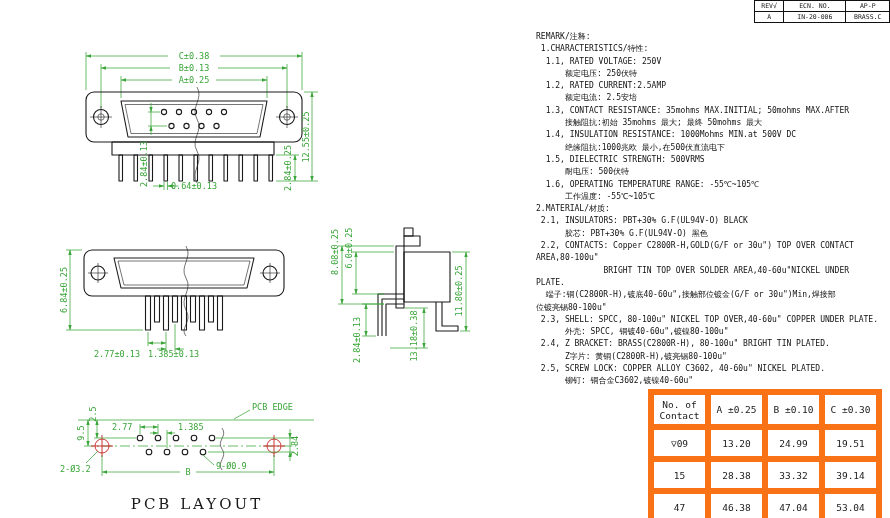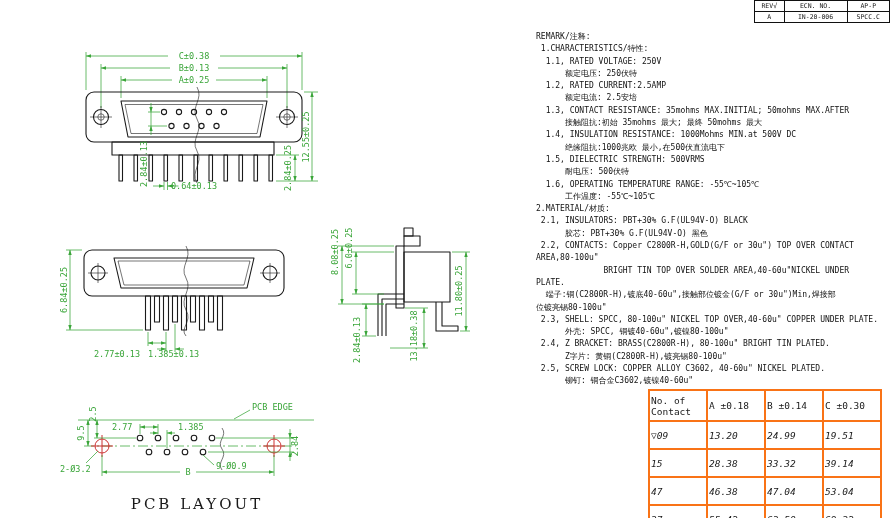--- a/index.html
+++ b/index.html
@@ -8,24 +8,24 @@
   
   .remarks{position:absolute;left:536px;top:31px;width:352px;margin:0;
            font:8px/12.3px "DejaVu Sans Mono",monospace;color:#111;white-space:pre;}
   
   .rev{position:absolute;left:754px;top:0;border-collapse:collapse;table-layout:fixed;}
   .rev th,.rev td{border:1px solid #111;font:6.5px "DejaVu Sans Mono",monospace;
                   font-weight:normal;text-align:center;padding:0 2px;height:10px;overflow:hidden;white-space:nowrap;}
   .rev .c1{width:30px}.rev .c2{width:72px}.rev .c3{width:46px}
   
   .contact{position:absolute;left:648px;top:389px;border-collapse:collapse;table-layout:fixed;width:234px;}
-  .contact th,.contact td{border:2px solid #f97316;text-align:left;
+  .contact th,.contact td{border:6px solid #f97316;text-align:center;
         font:9.5px "DejaVu Sans Mono",monospace;font-weight:normal;}
   .contact th{height:27px;white-space:pre-line;}
-  .contact td{height:24px;font-style:italic;}
+  .contact td{height:24px;}
   
   .blk{stroke:#1a1a1a;stroke-width:1.1;fill:none;stroke-linejoin:round;}
   .thin{stroke:#1a1a1a;stroke-width:0.6;fill:none;}
   .dim{stroke:#3aa539;stroke-width:0.75;fill:none;}
   .red{stroke:#c33;stroke-width:1;fill:none;}
   text.d{fill:#3aa539;font:8.5px "DejaVu Sans Mono",monospace;stroke:none;}
   text.t{fill:#1a1a1a;font:15px "DejaVu Serif",serif;letter-spacing:3px;stroke:none;}
 </style>
 </head>
 <body>
@@ -315,33 +315,33 @@
   <table class="rev">
     <tbody>
         <tr>
       <th class="c1">REV√</th>
       <th class="c2">ECN. NO.</th>
       <th class="c3">AP-P</th>
     </tr>
     <tr>
       <td>A</td>
       <td>IN-20-006</td>
-      <td>SPCC.C</td>
+      <td>BRASS.C</td>
     </tr>
   </tbody>
     </table>
 
   
   <table class="contact">
     <tbody>
         <tr>
       <th>No. of
 Contact</th>
-      <th>A ±0.18</th>
-      <th>B ±0.14</th>
+      <th>A ±0.25</th>
+      <th>B ±0.10</th>
       <th>C ±0.30</th>
     </tr>
     <tr>
       <td>▽09</td>
       <td>13.20</td>
       <td>24.99</td>
       <td>19.51</td>
     </tr>
     <tr>
       <td>15</td>

